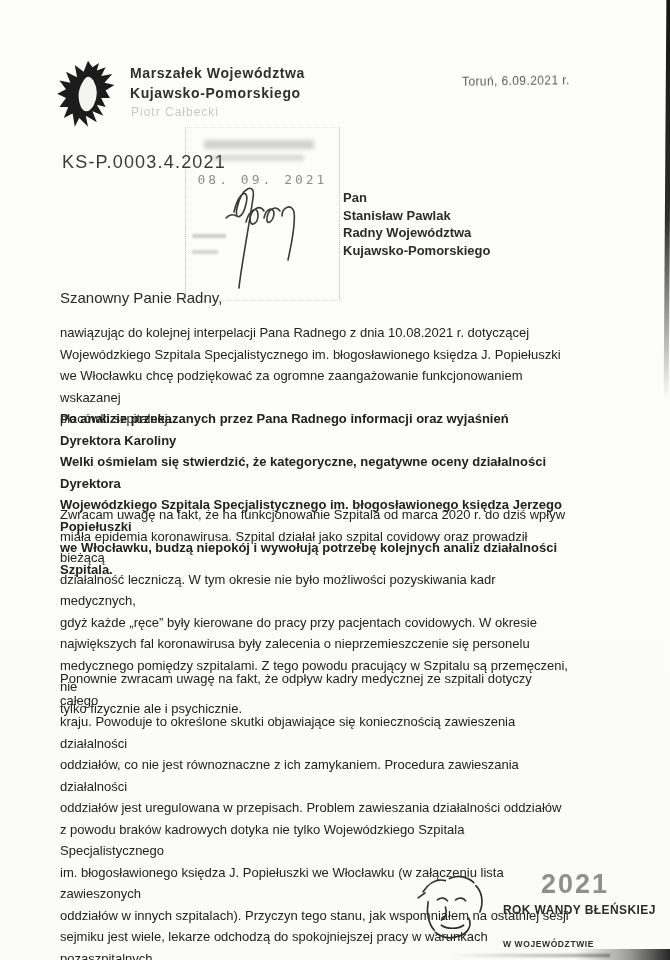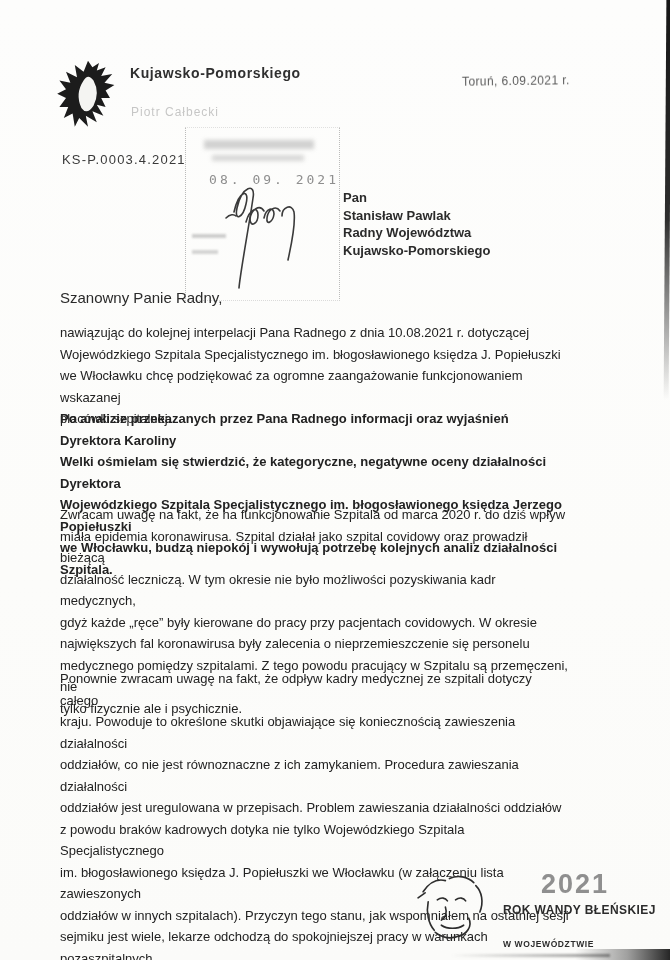--- a/index.html
+++ b/index.html
@@ -14,33 +14,33 @@
   }
   
   .emblem { position:absolute; left:55px; top:58px; width:66px; height:78px; }
   .sender { position:absolute; left:130px; top:63px; font-size:14px; font-weight:bold;
             letter-spacing:0.6px; line-height:20px; color:#2f2f2f; }
   .sender .line { display:block; filter:blur(0.2px); }
   .sender-sig { position:absolute; left:131px; top:105px; font-size:12px; color:#9a9a9a;
                 opacity:0.55; letter-spacing:1px; filter:blur(0.6px); }
   .dateline { position:absolute; left:462px; top:74px; font-size:12px; color:#5c5c5c;
               letter-spacing:0.4px; transform:rotate(-0.8deg); filter:blur(0.25px); }
-  .refno { position:absolute; left:62px; top:152px; font-size:13px; color:#3a3a3a;
+  .refno { position:absolute; left:62px; top:152px; font-size:18px; color:#3a3a3a;
            letter-spacing:1.2px; filter:blur(0.2px); }
   
   .stamp { position:absolute; left:185px; top:127px; width:153px; height:172px;
            border-left:1px dotted rgba(110,110,110,.45);
            border-right:1px dotted rgba(110,110,110,.45);
            border-top:1px dotted rgba(140,140,140,.25);
            border-bottom:1px dotted rgba(140,140,140,.3); }
   .stamp-blur1 { position:absolute; left:18px; top:12px; width:110px; height:9px;
                  background:rgba(130,130,130,.35); filter:blur(2px); }
   .stamp-blur2 { position:absolute; left:26px; top:27px; width:92px; height:6px;
                  background:rgba(130,130,130,.3); filter:blur(2px); }
-  .stamp-date { position:absolute; left:0; top:44px; width:100%; text-align:right;
+  .stamp-date { position:absolute; left:0; top:44px; width:100%; text-align:center;
                 font-family:"DejaVu Sans Mono", monospace; font-size:13px; color:#8e8e8e;
                 letter-spacing:3px; filter:blur(0.5px); }
   .stamp-small1 { position:absolute; left:6px; top:106px; width:34px; height:4px;
                   background:rgba(120,120,120,.35); filter:blur(1.2px); }
   .stamp-small2 { position:absolute; left:6px; top:122px; width:26px; height:4px;
                   background:rgba(120,120,120,.3); filter:blur(1.2px); }
   .signature { position:absolute; left:206px; top:178px; width:130px; height:120px; }
   
   .recipient { position:absolute; left:343px; top:189px; font-size:13px; font-weight:bold;
                line-height:17.5px; color:#2b2b2b; white-space:pre-line; filter:blur(0.2px); }
@@ -77,20 +77,21 @@
 <div class="page">
 
   <div class="emblem">
     <svg viewBox="0 0 60 70" width="66" height="78" aria-hidden="true">
       <path d="M30 2 L34 8 L40 4 L38 11 L46 8 L42 16 L52 14 L45 22 L54 24 L46 29 L50 36 L42 36 L46 44 L38 42 L44 52 L34 48 L38 58 L28 52 L30 62 L22 54 L18 62 L16 50 L8 54 L12 44 L4 44 L10 36 L2 32 L10 28 L4 20 L14 22 L10 12 L20 17 L18 6 L26 12 Z" fill="#1c1c1c"></path>
       <path d="M26 20 q4 -7 9 0 q6 11 0 23 q-6 9 -11 2 q-6 -13 2 -25" fill="#f4f4f2"></path>
     </svg>
   </div>
 
   <div class="sender">
+    <span class="line">Marszałek Województwa</span>
     <span class="line">Kujawsko-Pomorskiego</span>
   </div>
   <div class="sender-sig">Piotr Całbecki</div>
 
   <div class="dateline">Toruń, 6.09.2021 r.</div>
 
   <div class="refno">KS-P.0003.4.2021</div>
 
   <div class="stamp">
     <div class="stamp-blur1"></div>

